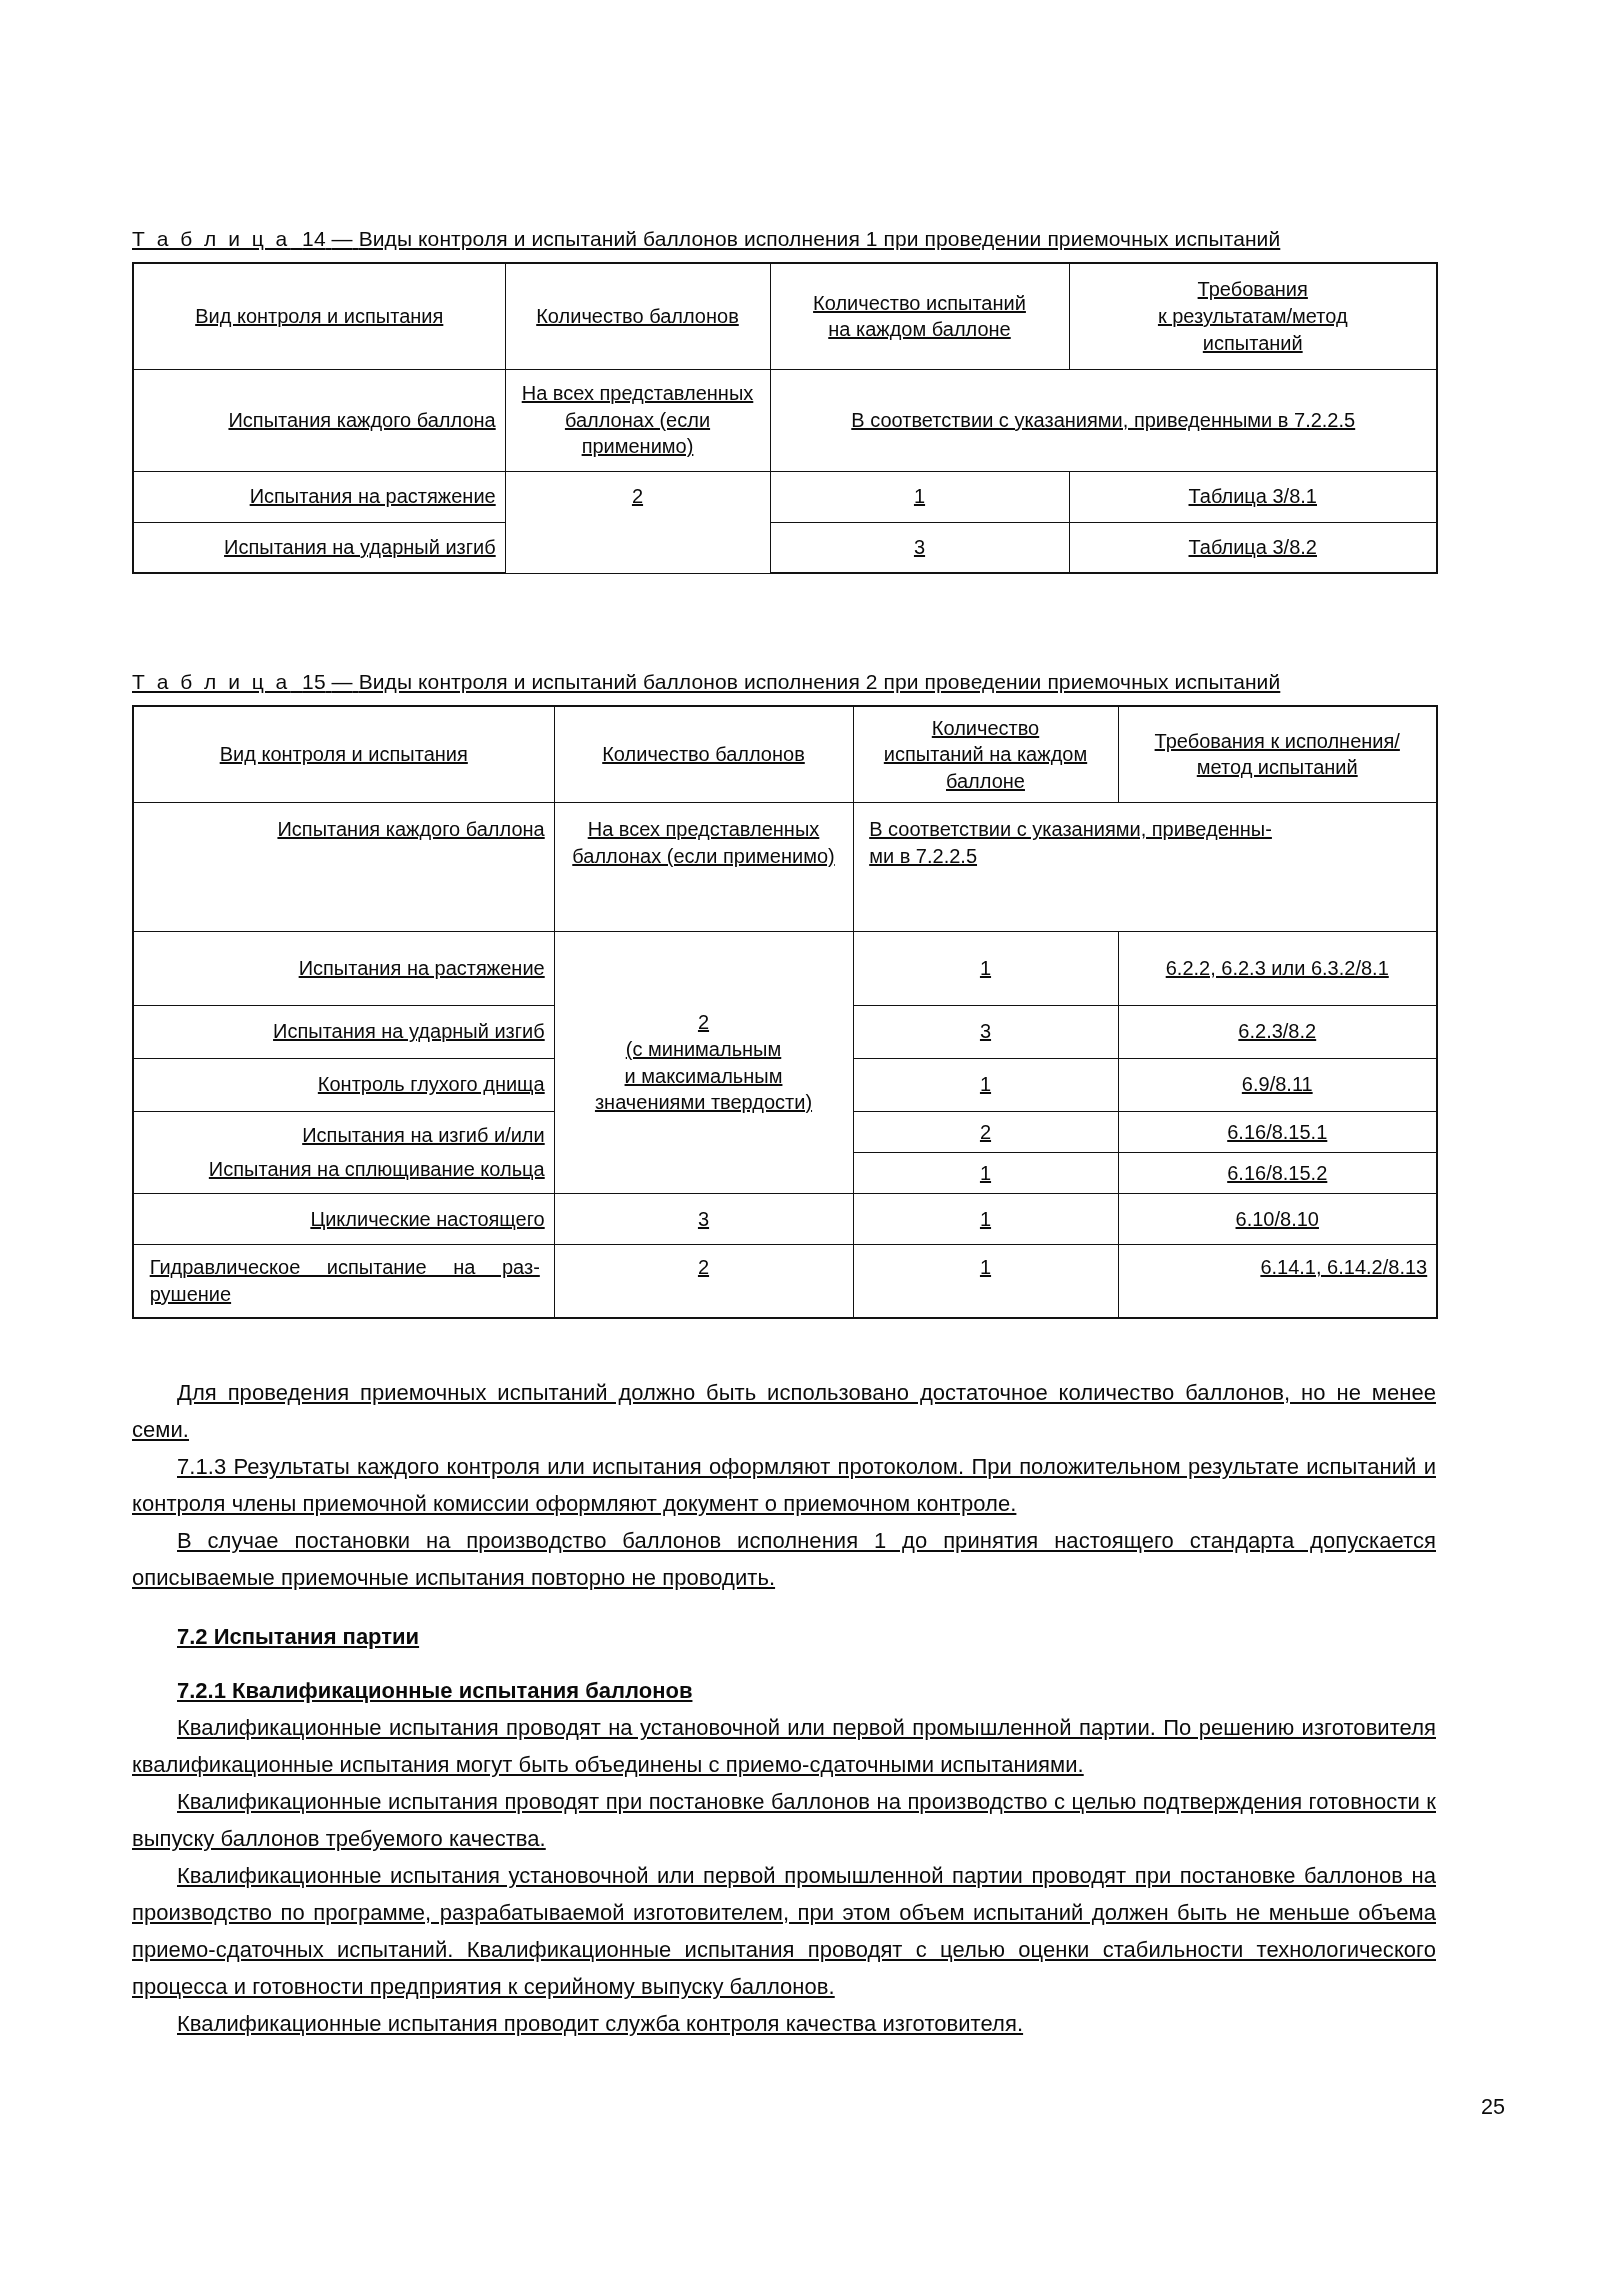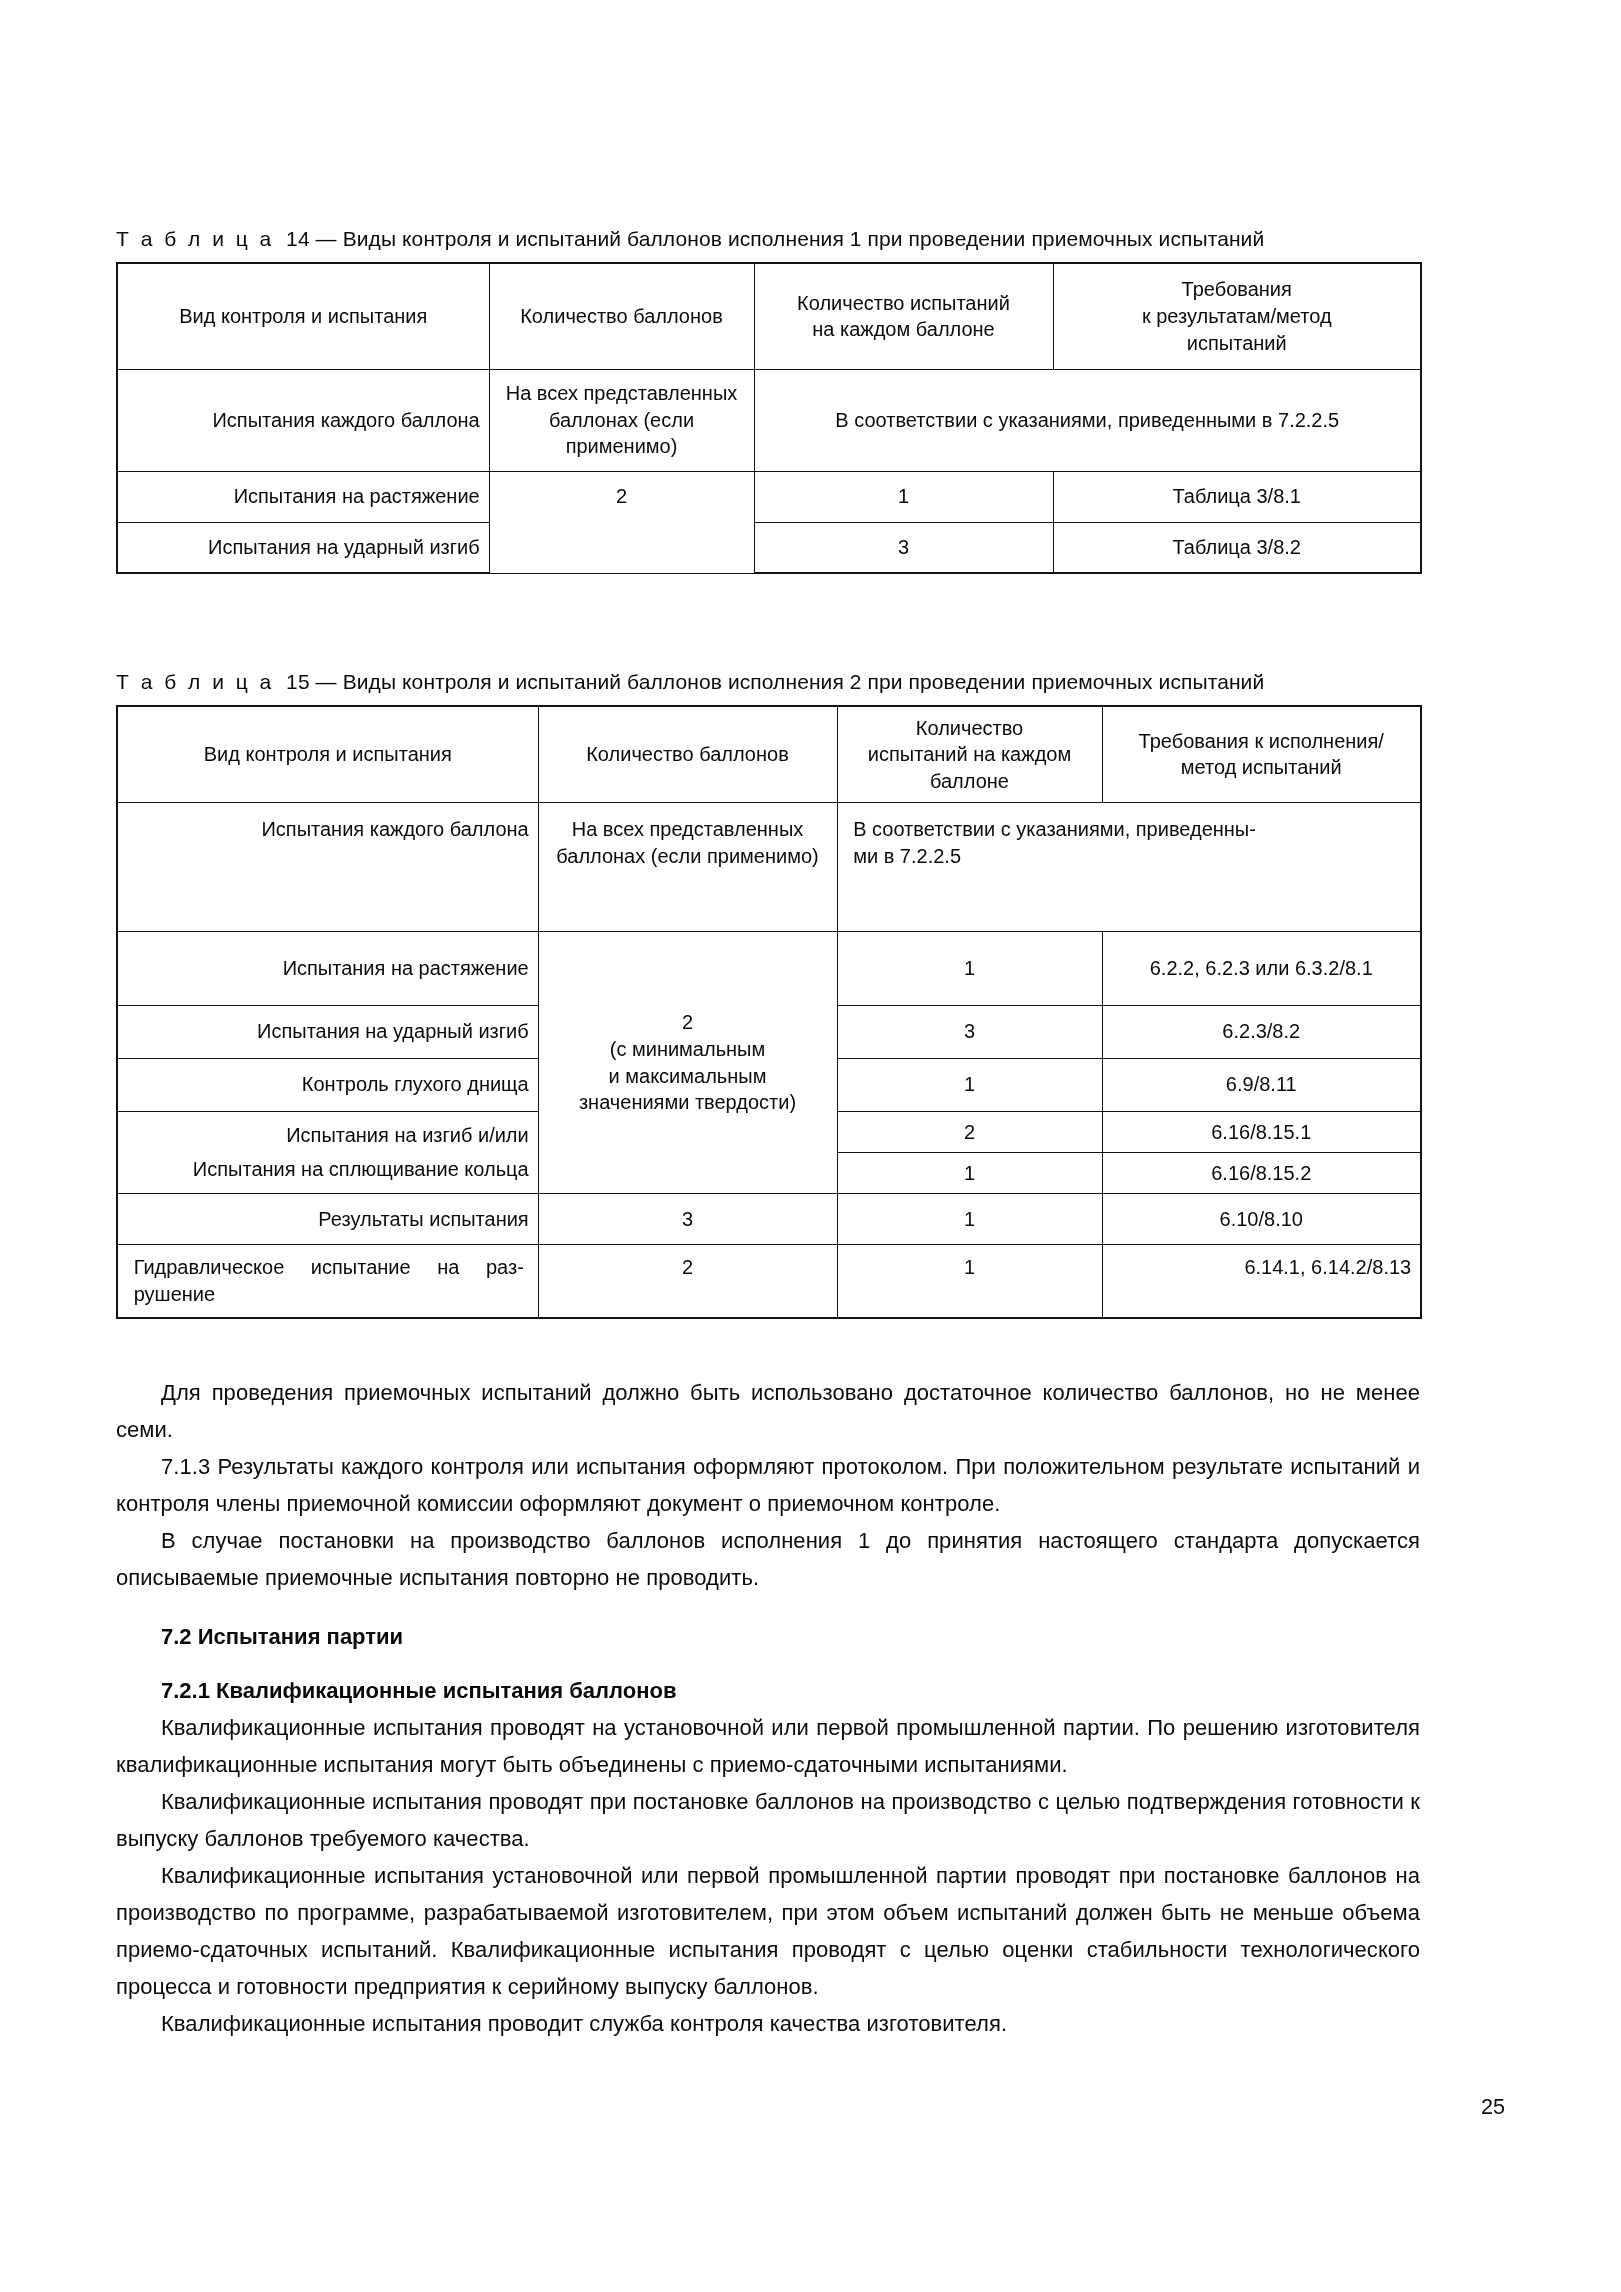--- a/index.html
+++ b/index.html
@@ -18,23 +18,24 @@
     width: 1621px;
     height: 2293px;
     margin: 0 auto;
     background: #ffffff;
     box-sizing: border-box;
     padding: 0;
     overflow: hidden;
   }
   .content {
     position: absolute;
-    left: 116px;
+    left: 132px;
     top: 0;
     width: 1304px;
+    text-decoration: underline;
   }
 
   
   .page-header {
     position: absolute;
     left: 116px;
     right: 116px;
     top: 145px;
     height: 39px;
   }
@@ -246,21 +247,21 @@
           <td class="c-center outer-r">6.16/8.15.1</td>
         </tr>
 
         <tr style="height:41px;">
           <td class="c-left outer-l" style="border-top:none; padding-top:0;">Испытания на сплющивание кольца</td>
           <td class="c-center">1</td>
           <td class="c-center outer-r">6.16/8.15.2</td>
         </tr>
 
         <tr style="height:51px;">
-          <td class="c-left outer-l">Результаты испытания</td>
+          <td class="c-left outer-l">Циклические настоящего</td>
           <td class="c-center">3</td>
           <td class="c-center">1</td>
           <td class="c-center outer-r">6.10/8.10</td>
         </tr>
 
         <tr style="height:73px;">
           <td class="c-just outer-l outer-b" style="vertical-align:top; padding-top:8.8px;">Гидравлическое  испытание  на  раз-рушение</td>
           <td class="c-center outer-b" style="vertical-align:top; padding-top:8.8px;">2</td>
           <td class="c-center outer-b" style="vertical-align:top; padding-top:8.8px;">1</td>
           <td class="c-center outer-r outer-b" style="vertical-align:top; padding-top:8.8px;text-align:right;">6.14.1, 6.14.2/8.13</td>

